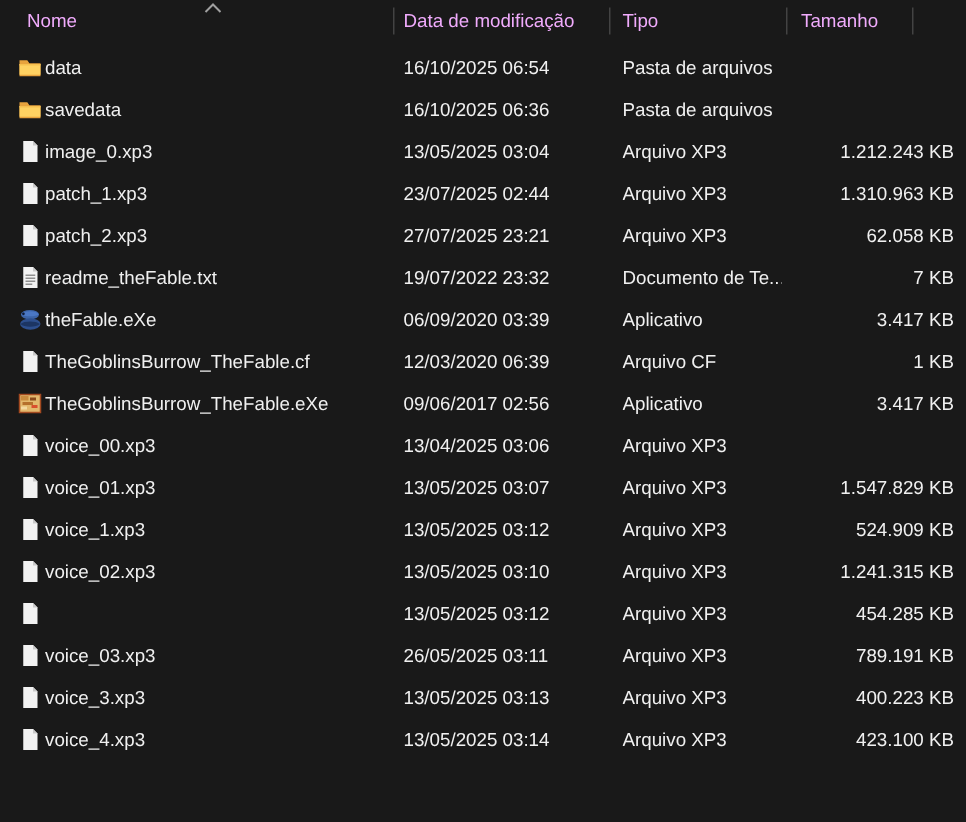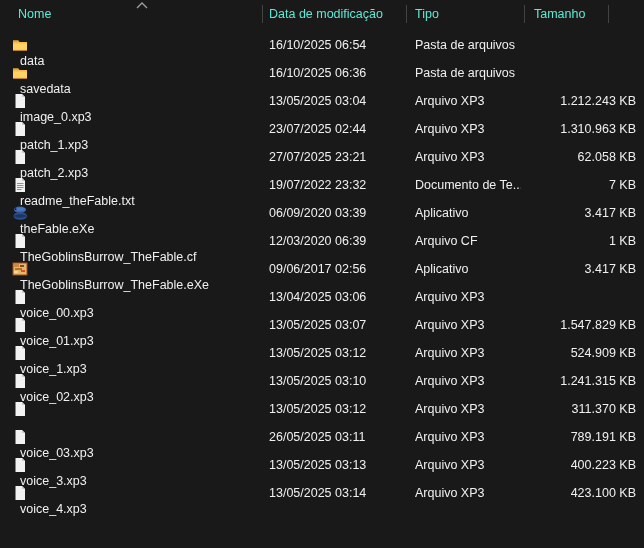--- a/index.html
+++ b/index.html
@@ -14,21 +14,21 @@
     width: 644px; height: 548px;
     background: #191919;
     color: #f0f0f0;
     font-size: 12.5px;
   }
   
   .header {
     position: relative;
     height: 28px;
     width: 644px;
-    color: #5eead4;
+    color: #f0abfc;
   }
   .hcell {
     position: absolute;
     top: 0; height: 28px;
     display: flex; align-items: center;
     white-space: nowrap;
     cursor: default;
   }
   .hc-name    { left: 18px;  width: 230px; }
   .hc-date    { left: 269px; width: 130px; text-align: center; }
@@ -61,21 +61,21 @@
     cursor: default;
   }
   .cell {
     position: absolute;
     top: 0; height: 28px;
     display: flex; align-items: center;
     white-space: nowrap;
     overflow: hidden;
     color: #f0f0f0;
   }
-  .c-name { left: 20px; width: 228px; margin-top: 16px; }
+  .c-name { left: 30px; width: 228px; }
   .c-date { left: 269px; width: 132px; }
   .c-type { left: 415px; width: 106px; }
   .c-size { left: 524px; width: 76px; justify-content: flex-end; margin-left: 36px; }
   .icon-box {
     position: absolute;
     left: 12px; top: 6px;
     width: 16px; height: 16px;
   }
   .icon-box svg { display: block; }
 </style>
@@ -285,21 +285,21 @@
 
   <div class="row">
     <span class="icon-box">
           <svg width="16" height="16" viewBox="0 0 16 16">
             <path d="M3.5 1h6.5l3 3v11H3.5z" fill="#f2f2f2"></path>
             <path d="M10 1v3h3z" fill="#c9c9c9"></path>
           </svg>
         </span>
     <div class="cell c-date">13/05/2025 03:12</div>
     <div class="cell c-type">Arquivo XP3</div>
-    <div class="cell c-size">311.370 KB</div>
+    <div class="cell c-size">454.285 KB</div>
   </div>
 
   <div class="row">
     <span class="icon-box">
           <svg width="16" height="16" viewBox="0 0 16 16">
             <path d="M3.5 1h6.5l3 3v11H3.5z" fill="#f2f2f2"></path>
             <path d="M10 1v3h3z" fill="#c9c9c9"></path>
           </svg>
         </span>
     <div class="cell c-name">voice_03.xp3</div>

